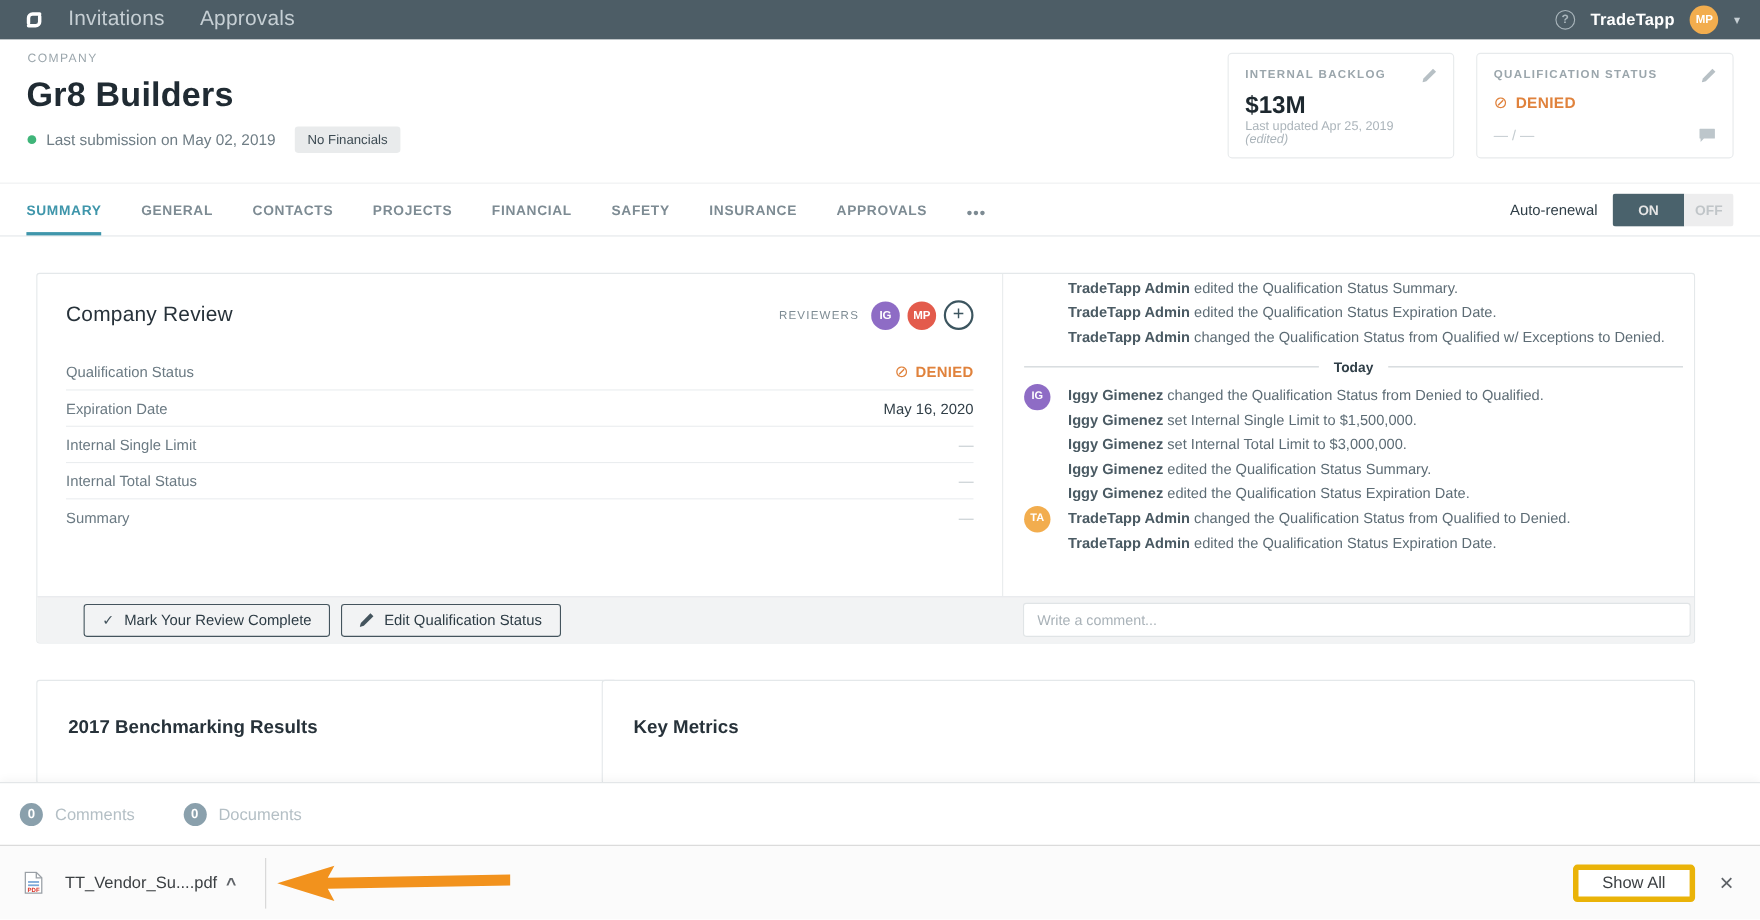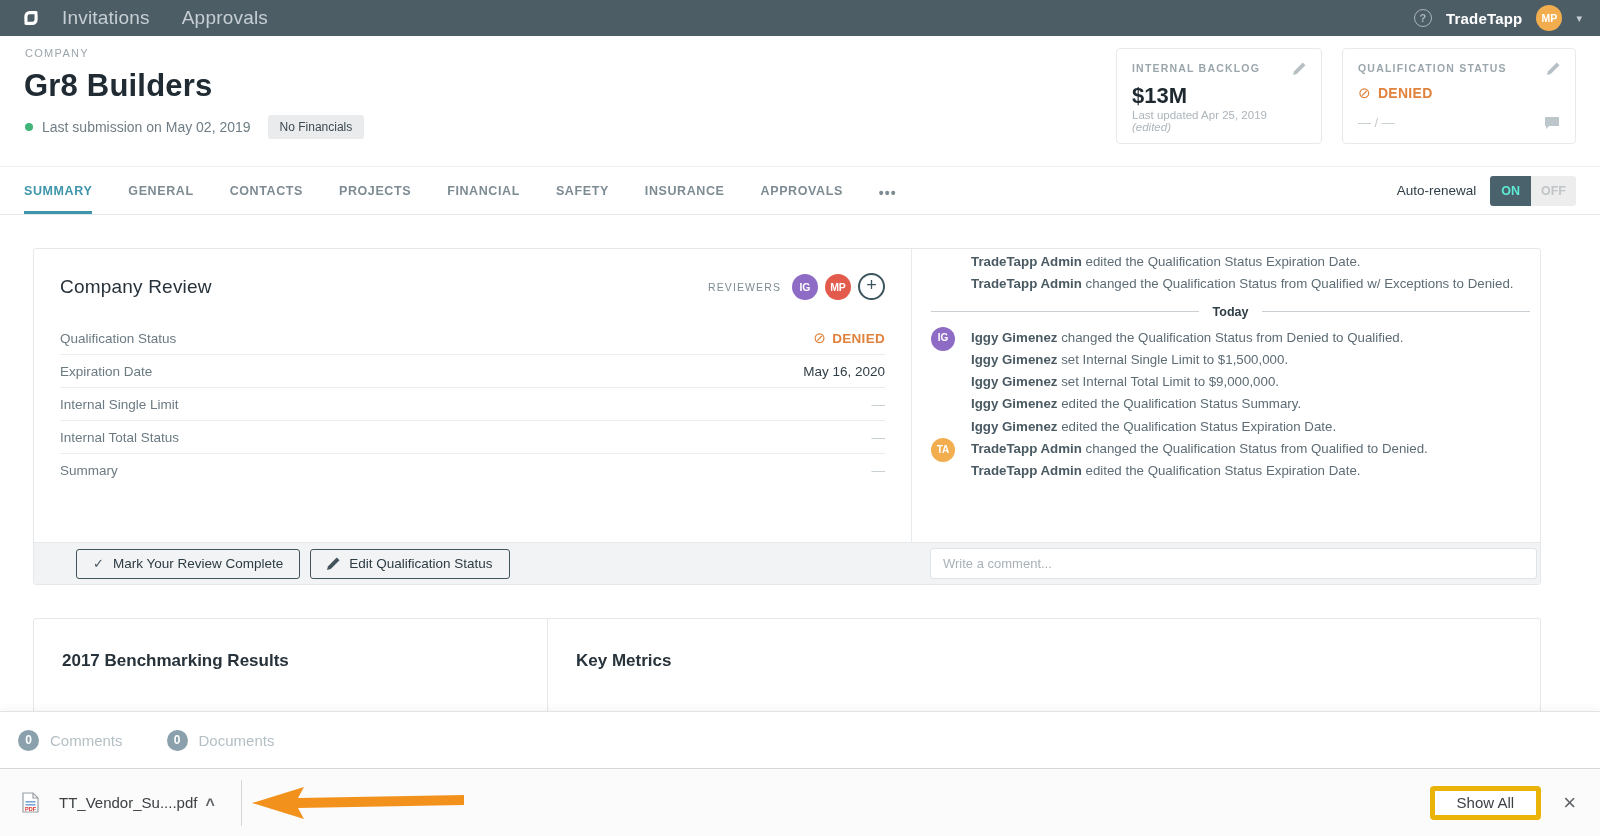--- a/index.html
+++ b/index.html
@@ -52,21 +52,21 @@
   .tabbar { position:absolute; left:0; top:166px; width:1600px; height:49px; background:#fff;
     border-top:1px solid #eef0f1; border-bottom:1px solid #e3e7e9; display:flex; align-items:stretch; padding:0 24px; }
   .tabs { display:flex; align-items:stretch; gap:36px; }
   .tab { display:flex; align-items:center; font-size:12.5px; font-weight:700; letter-spacing:.6px; color:#7d8b93;
     cursor:pointer; border-bottom:3px solid transparent; padding-top:3px; }
   .tab.active { color:#3f96ab; border-bottom-color:#3f96ab; }
   .tab.more { font-size:14px; letter-spacing:1px; padding-top:8px; }
   .auto-renew { margin-left:auto; display:flex; align-items:center; gap:14px; }
   .ar-label { font-size:13.5px; color:#2f3e47; }
   .toggle { display:flex; border-radius:3px; overflow:hidden; }
-  .toggle .on { background:#4a626c; color:#5eead4; font-size:12.5px; font-weight:700; padding:8px 11px; cursor:pointer; }
+  .toggle .on { background:#4a626c; color:#e5e5e5; font-size:12.5px; font-weight:700; padding:8px 23px; cursor:pointer; }
   .toggle .off { background:#ededee; color:#c0c5c8; font-size:12.5px; font-weight:700; padding:8px 10px; cursor:pointer; }
 
   
   .review-wrap { position:absolute; left:33px; top:248px; width:1508px; height:337px;
     border:1px solid #e4e8ea; border-radius:3px; background:#fff; display:flex; flex-direction:column; }
   .review-body { flex:1; display:flex; min-height:0; }
   .review-left { width:878px; border-right:1px solid #e8ebed; padding:24px 26px 0 26px; }
   .review-title-row { display:flex; align-items:center; justify-content:space-between; }
   .review-title { font-size:19px; font-weight:400; color:#27323a; letter-spacing:.2px; }
   .reviewers { display:flex; align-items:center; gap:7px; }
@@ -256,36 +256,37 @@
           <span class="rvalue dash">—</span>
         </div>
         <div class="rrow">
           <span class="rlabel">Summary</span>
           <span class="rvalue dash">—</span>
         </div>
       </div>
     </div>
 
     <div class="review-feed">
+      <div class="feed-line"><b>TradeTapp Admin</b> <span>edited the Qualification Status Summary.</span></div>
       <div class="feed-line"><b>TradeTapp Admin</b> <span>edited the Qualification Status Expiration Date.</span></div>
       <div class="feed-line"><b>TradeTapp Admin</b> <span>changed the Qualification Status from Qualified w/ Exceptions to Denied.</span></div>
 
       <div class="today-divider">
         <span class="line"></span>
         <span class="today-label">Today</span>
         <span class="line"></span>
       </div>
 
       <div class="feed-today">
         <div class="feed-line">
           <span class="avatar avatar-purple feed-avatar">IG</span>
           <b>Iggy Gimenez</b> <span>changed the Qualification Status from Denied to Qualified.</span>
         </div>
         <div class="feed-line"><b>Iggy Gimenez</b> <span>set Internal Single Limit to $1,500,000.</span></div>
-        <div class="feed-line"><b>Iggy Gimenez</b> <span>set Internal Total Limit to $9,000,000.</span></div>
+        <div class="feed-line"><b>Iggy Gimenez</b> <span>set Internal Total Limit to $3,000,000.</span></div>
         <div class="feed-line"><b>Iggy Gimenez</b> <span>edited the Qualification Status Summary.</span></div>
         <div class="feed-line"><b>Iggy Gimenez</b> <span>edited the Qualification Status Expiration Date.</span></div>
         <div class="feed-line">
           <span class="avatar avatar-orange feed-avatar">TA</span>
           <b>TradeTapp Admin</b> <span>changed the Qualification Status from Qualified to Denied.</span>
         </div>
         <div class="feed-line"><b>TradeTapp Admin</b> <span>edited the Qualification Status Expiration Date.</span></div>
       </div>
     </div>
   </div>

